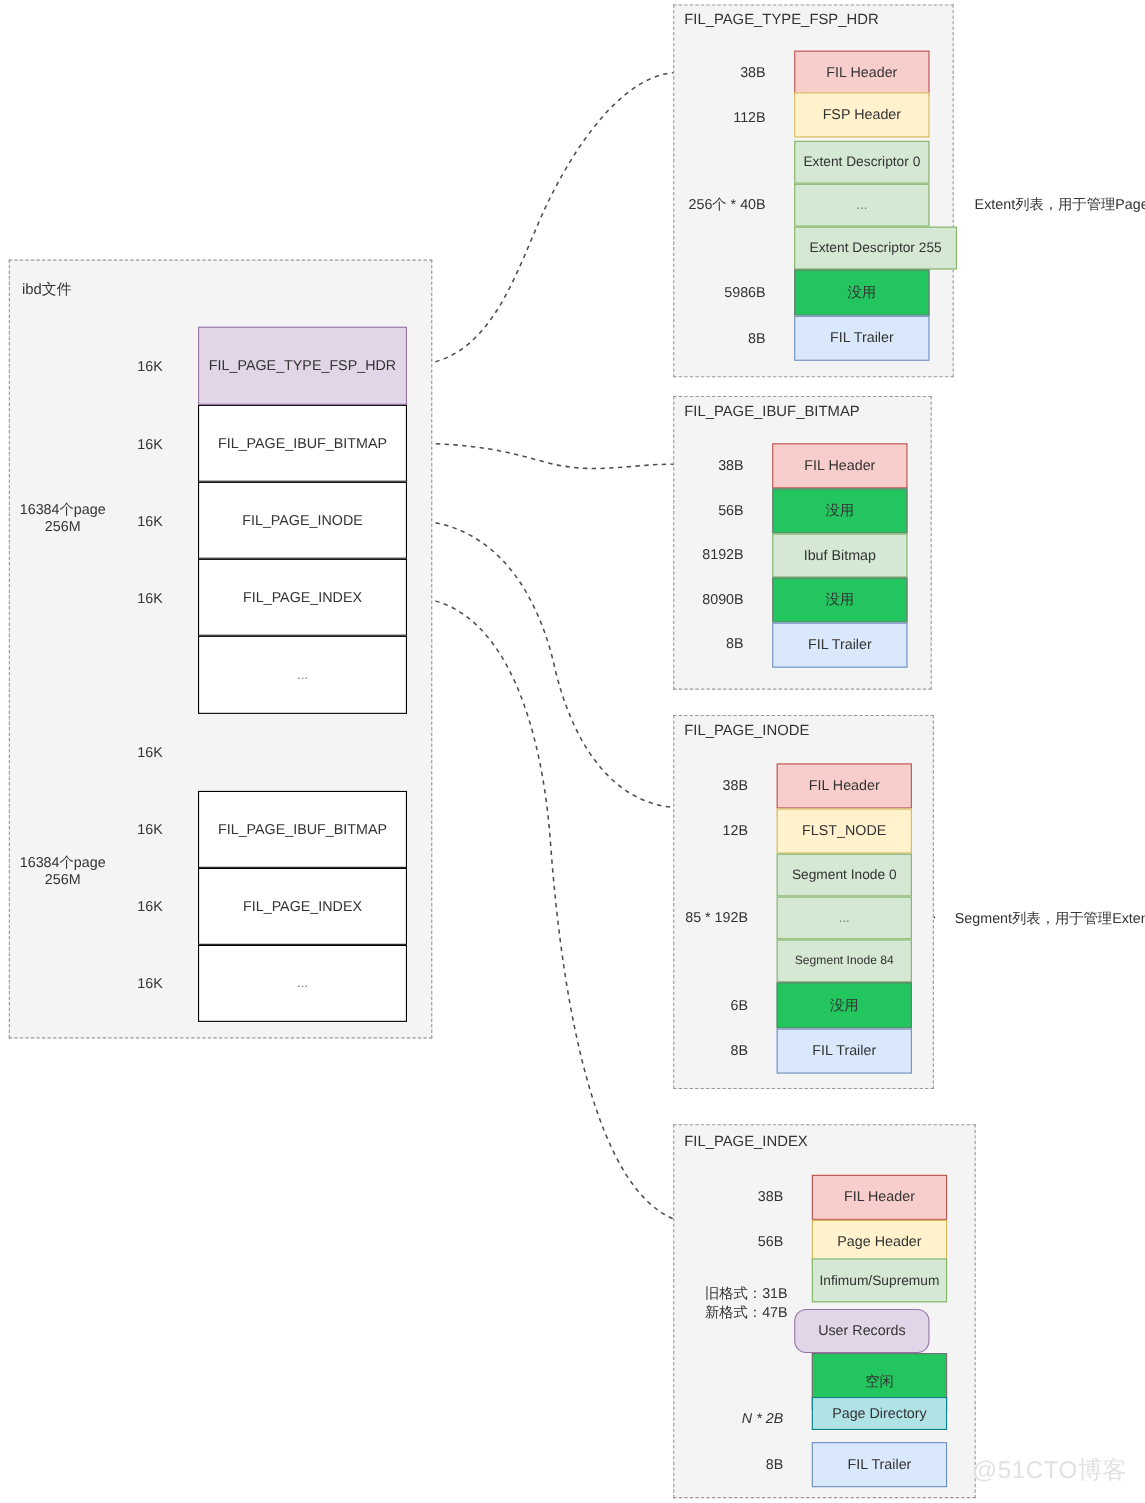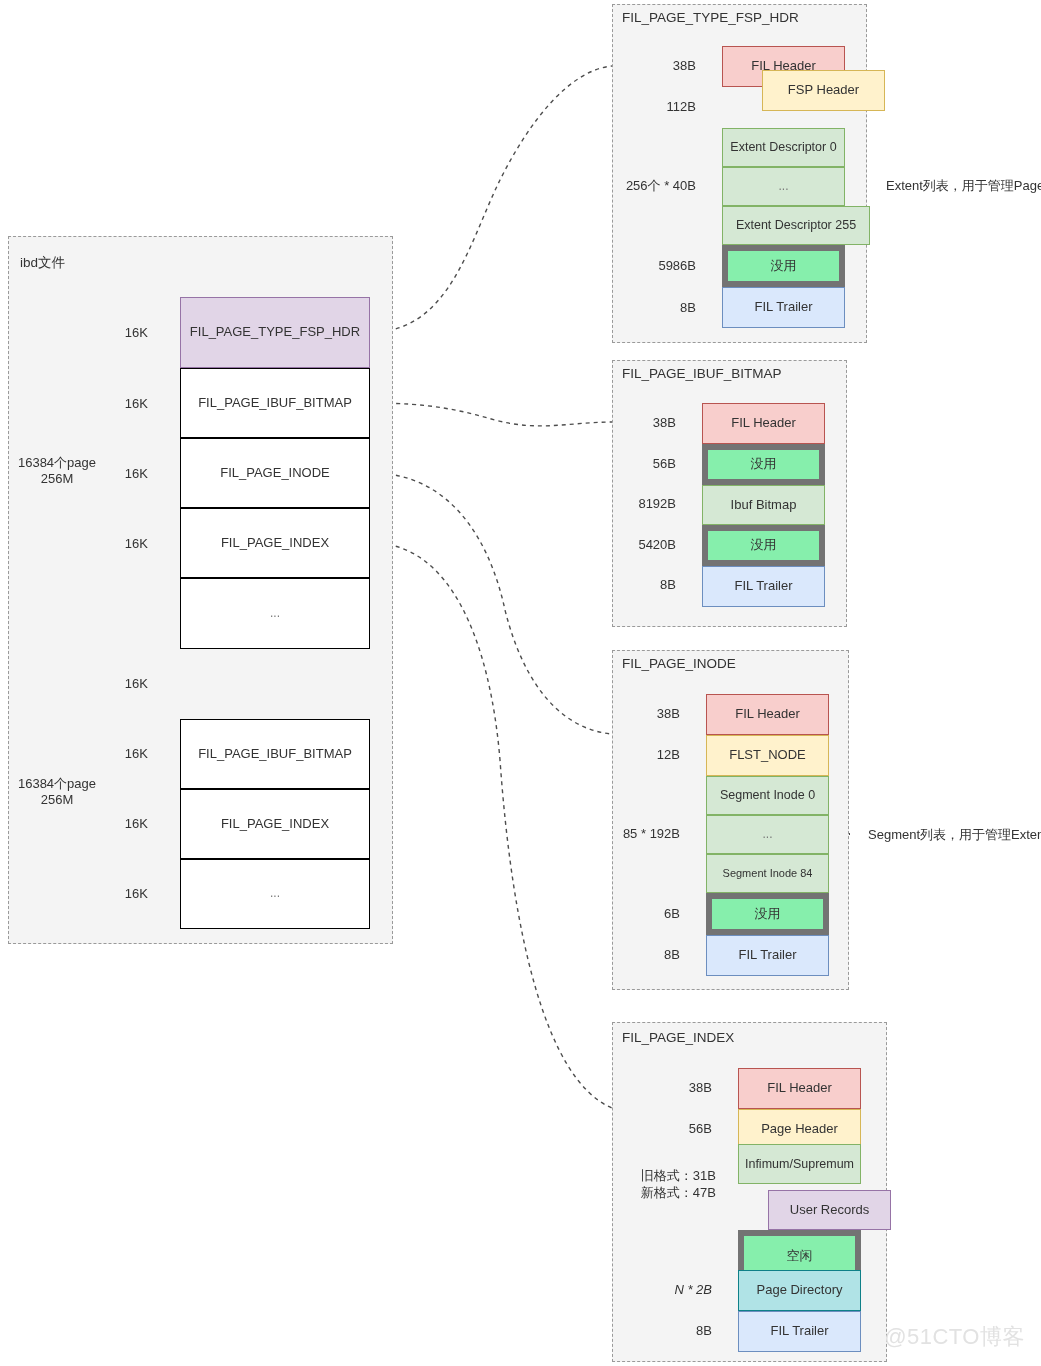--- a/index.html
+++ b/index.html
@@ -78,21 +78,21 @@
     letter-spacing: 0.5px;
     white-space: nowrap;
   }
   
   .f-red     { background: #f8cecc; border: 1px solid #b85450; }
   .f-yellow2 { background: #fff2cc; border: 1px solid #d6b656; }
   .f-green   { background: #d5e8d4; border: 1px solid #82b366; }
   .f-blue    { background: #dae8fc; border: 1px solid #6c8ebf; }
   .f-purple  { background: #e1d5e7; border: 1px solid #9673a6; }
   .f-teal    { background: #b0e3e6; border: 1px solid #0e8088; }
-  .f-white   { background: #86efac; border: 6px solid #737373; }
+  .f-white   { background: #22c55e; border: 1px solid #737373; }
   .f-plain   { background: #ffffff; border: 1px solid #000000; }
 </style>
 </head>
 <body>
 
 <div id="canvas">
 
   <svg class="layer" viewBox="0 0 1041 1366">
     <g fill="none" stroke="#4d4d4d" stroke-width="1.4" stroke-dasharray="4 4">
 
@@ -195,36 +195,36 @@
   <div class="panel" style="left:612px; top:4px; width:255px; height:339px;"></div>
   <div class="panel-title" style="left:622px; top:10px;">FIL_PAGE_TYPE_FSP_HDR</div>
 
   <div class="lbl" style="left:600px; top:58px; width:96px;">38B</div>
   <div class="lbl" style="left:600px; top:99px; width:96px;">112B</div>
   <div class="lbl" style="left:600px; top:178px; width:96px;">256个 * 40B</div>
   <div class="lbl" style="left:600px; top:258px; width:96px;">5986B</div>
   <div class="lbl" style="left:600px; top:300px; width:96px;">8B</div>
 
   <div class="blk f-red" style="left:722px; top:46px; width:123px; height:41px;">FIL Header</div>
-  <div class="blk f-yellow2" style="left:722px; top:70px; width:123px; height:41px;margin-left:40px;">FSP Header</div>
+  <div class="blk f-yellow2" style="left:722px; top:84px; width:123px; height:41px;">FSP Header</div>
   <div class="blk f-green" style="left:722px; top:128px; width:123px; height:39px; font-size:12.5px;">Extent Descriptor 0</div>
   <div class="blk f-green" style="left:722px; top:167px; width:123px; height:39px; color:#777; font-size:12px;">...</div>
   <div class="blk f-green" style="left:722px; top:206px; width:148px; height:39px; font-size:12.5px;">Extent Descriptor 255</div>
   <div class="blk f-white" style="left:722px; top:245px; width:123px; height:42px;">没用</div>
   <div class="blk f-blue" style="left:722px; top:287px; width:123px; height:41px;">FIL Trailer</div>
 
   <div class="note" style="left:886px; top:177px;">Extent列表，用于管理Page</div>
 
   <div class="panel" style="left:612px; top:360px; width:235px; height:267px;"></div>
   <div class="panel-title" style="left:622px; top:366px;">FIL_PAGE_IBUF_BITMAP</div>
 
   <div class="lbl" style="left:588px; top:415px; width:88px;">38B</div>
   <div class="lbl" style="left:588px; top:456px; width:88px;">56B</div>
   <div class="lbl" style="left:588px; top:496px; width:88px;">8192B</div>
-  <div class="lbl" style="left:588px; top:537px; width:88px;">5420B</div>
+  <div class="lbl" style="left:588px; top:537px; width:88px;">8090B</div>
   <div class="lbl" style="left:588px; top:577px; width:88px;">8B</div>
 
   <div class="blk f-red" style="left:702px; top:403px; width:123px; height:41px;">FIL Header</div>
   <div class="blk f-white" style="left:702px; top:444px; width:123px; height:41px;">没用</div>
   <div class="blk f-green" style="left:702px; top:485px; width:123px; height:40px;">Ibuf Bitmap</div>
   <div class="blk f-white" style="left:702px; top:525px; width:123px; height:41px;">没用</div>
   <div class="blk f-blue" style="left:702px; top:566px; width:123px; height:41px;">FIL Trailer</div>
 
   <div class="panel" style="left:612px; top:650px; width:237px; height:340px;"></div>
   <div class="panel-title" style="left:622px; top:656px;">FIL_PAGE_INODE</div>
@@ -253,20 +253,20 @@
   <div class="lbl two" style="left:620px; top:1152px; width:96px; text-align:right; white-space:pre-line;">
     <span>旧格式：31B
 新格式：47B</span>
   </div>
   <div class="lbl" style="left:620px; top:1282px; width:92px;font-style:italic;">N * 2B</div>
   <div class="lbl" style="left:620px; top:1323px; width:92px;">8B</div>
 
   <div class="blk f-red" style="left:738px; top:1068px; width:123px; height:41px;">FIL Header</div>
   <div class="blk f-yellow2" style="left:738px; top:1109px; width:123px; height:41px;">Page Header</div>
   <div class="blk f-green" style="left:738px; top:1144px; width:123px; height:40px; font-size:12.5px;">Infimum/Supremum</div>
-  <div class="blk f-purple" style="left:768px; top:1190px; width:123px; height:40px;">User Records</div>
+  <div class="blk f-purple" style="left:722px; top:1190px; width:123px; height:40px;border-radius:11px;">User Records</div>
   <div class="blk f-white" style="left:738px; top:1230px; width:123px; height:52px;">空闲</div>
-  <div class="blk f-teal" style="left:738px; top:1270px; width:123px; height:41px;">Page Directory</div>
+  <div class="blk f-teal" style="left:738px; top:1270px; width:123px; height:30px;">Page Directory</div>
   <div class="blk f-blue" style="left:738px; top:1311px; width:123px; height:41px;">FIL Trailer</div>
 
   <div class="watermark">@51CTO博客</div>
 
 </div>
 
 </body></html>

